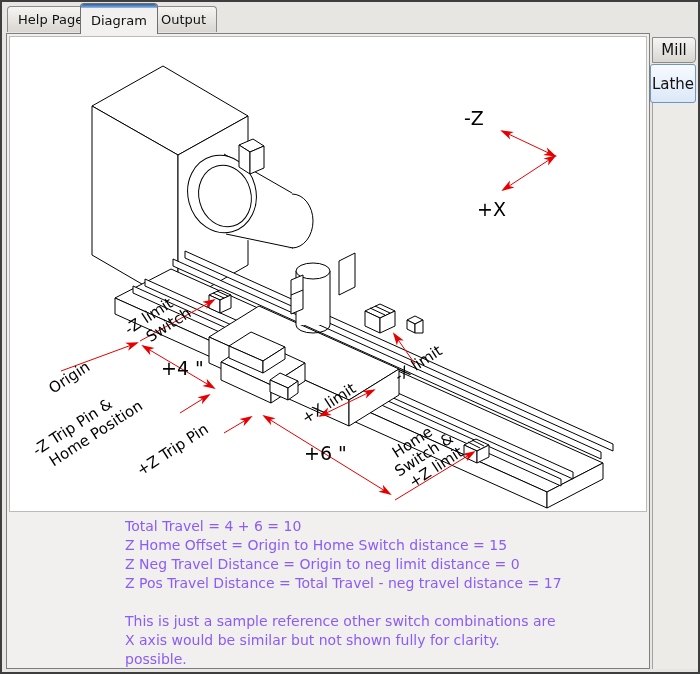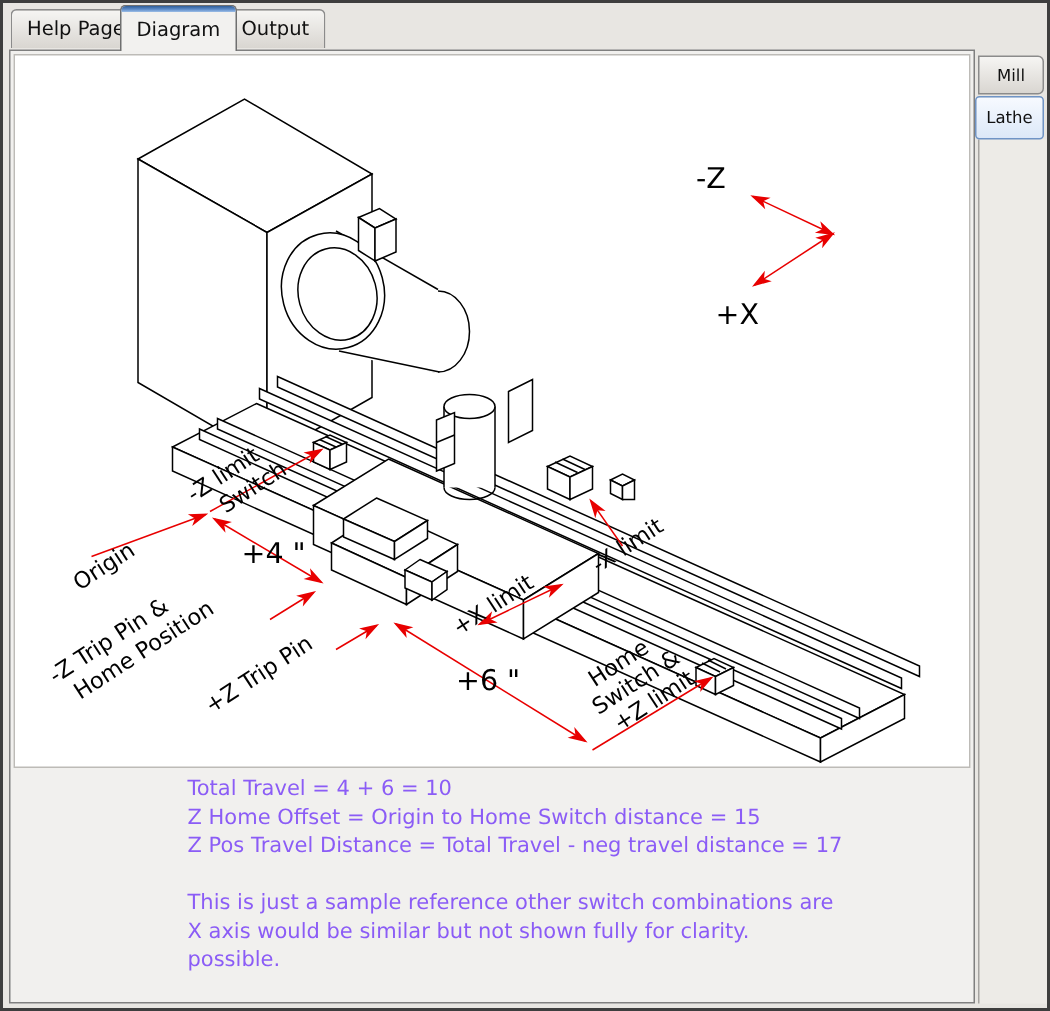--- a/index.html
+++ b/index.html
@@ -23,25 +23,25 @@
         box-sizing:border-box;border:1px solid #7f7f7f;background:#f1f0ee;z-index:4;}
   .canvas{position:absolute;left:2px;top:2px;width:638px;height:476px;
         box-sizing:border-box;background:#fff;border:1px solid #bdbbb7;}
   .notes{position:absolute;left:2px;top:479px;width:638px;height:199px;
         padding:4px 0 0 116px;box-sizing:border-box;
         font-size:14px;line-height:19px;color:#8b5cf6;}
   .notes .wrap{width:470px;}
   .note-line{min-height:19px;white-space:nowrap;}
   
   .side-tab{position:absolute;box-sizing:border-box;display:flex;align-items:center;
-        justify-content:center;font-size:11px;color:#111;cursor:default;}
+        justify-content:center;font-size:15px;color:#111;cursor:default;}
   .side-tab.mill{left:650px;top:35px;width:44px;height:26px;
         background:linear-gradient(#f6f5f3,#d9d6d1);
         border:1px solid #8b8b8b;border-radius:0 4px 4px 0;}
-  .side-tab.lathe{left:648px;top:62px;width:46px;height:29px;
+  .side-tab.lathe{left:648px;top:62px;width:46px;height:39px;
         background:linear-gradient(#f7faff,#dce8f8);
         border:1px solid #6f94c6;border-radius:3px;z-index:6;}
   .right-rest{position:absolute;left:650px;top:91px;width:46px;height:576px;
         background:#edebe7;border-left:1px solid #a5a3a0;box-sizing:border-box;}
   
   svg text{font-family:"DejaVu Sans","Liberation Sans",sans-serif;fill:#000;}
   .lbl{font-size:15px;}
   .dim{font-size:19px;}
   .axis{font-size:19px;}
   .blk{fill:#ffffff;stroke:#000;stroke-width:1;}
@@ -223,20 +223,21 @@
             <text class="lbl" x="14" y="34">+Z limit</text>
           </g>
         </g>
       </svg>
     </div>
 
     <div class="notes">
       <div class="wrap">
         <div class="note-line">Total Travel = 4 + 6 = 10</div>
         <div class="note-line">Z Home Offset = Origin to Home Switch distance = 15</div>
+        <div class="note-line">Z Neg Travel Distance = Origin to neg limit distance = 0</div>
         <div class="note-line">Z Pos Travel Distance = Total Travel - neg travel distance = 17</div>
         <div class="note-line"></div>
         <div class="note-line">This is just a sample reference other switch combinations are</div>
         <div class="note-line">X axis would be similar but not shown fully for clarity.</div>
         <div class="note-line">possible.</div>
       </div>
     </div>
   </div>
 
 </div>

